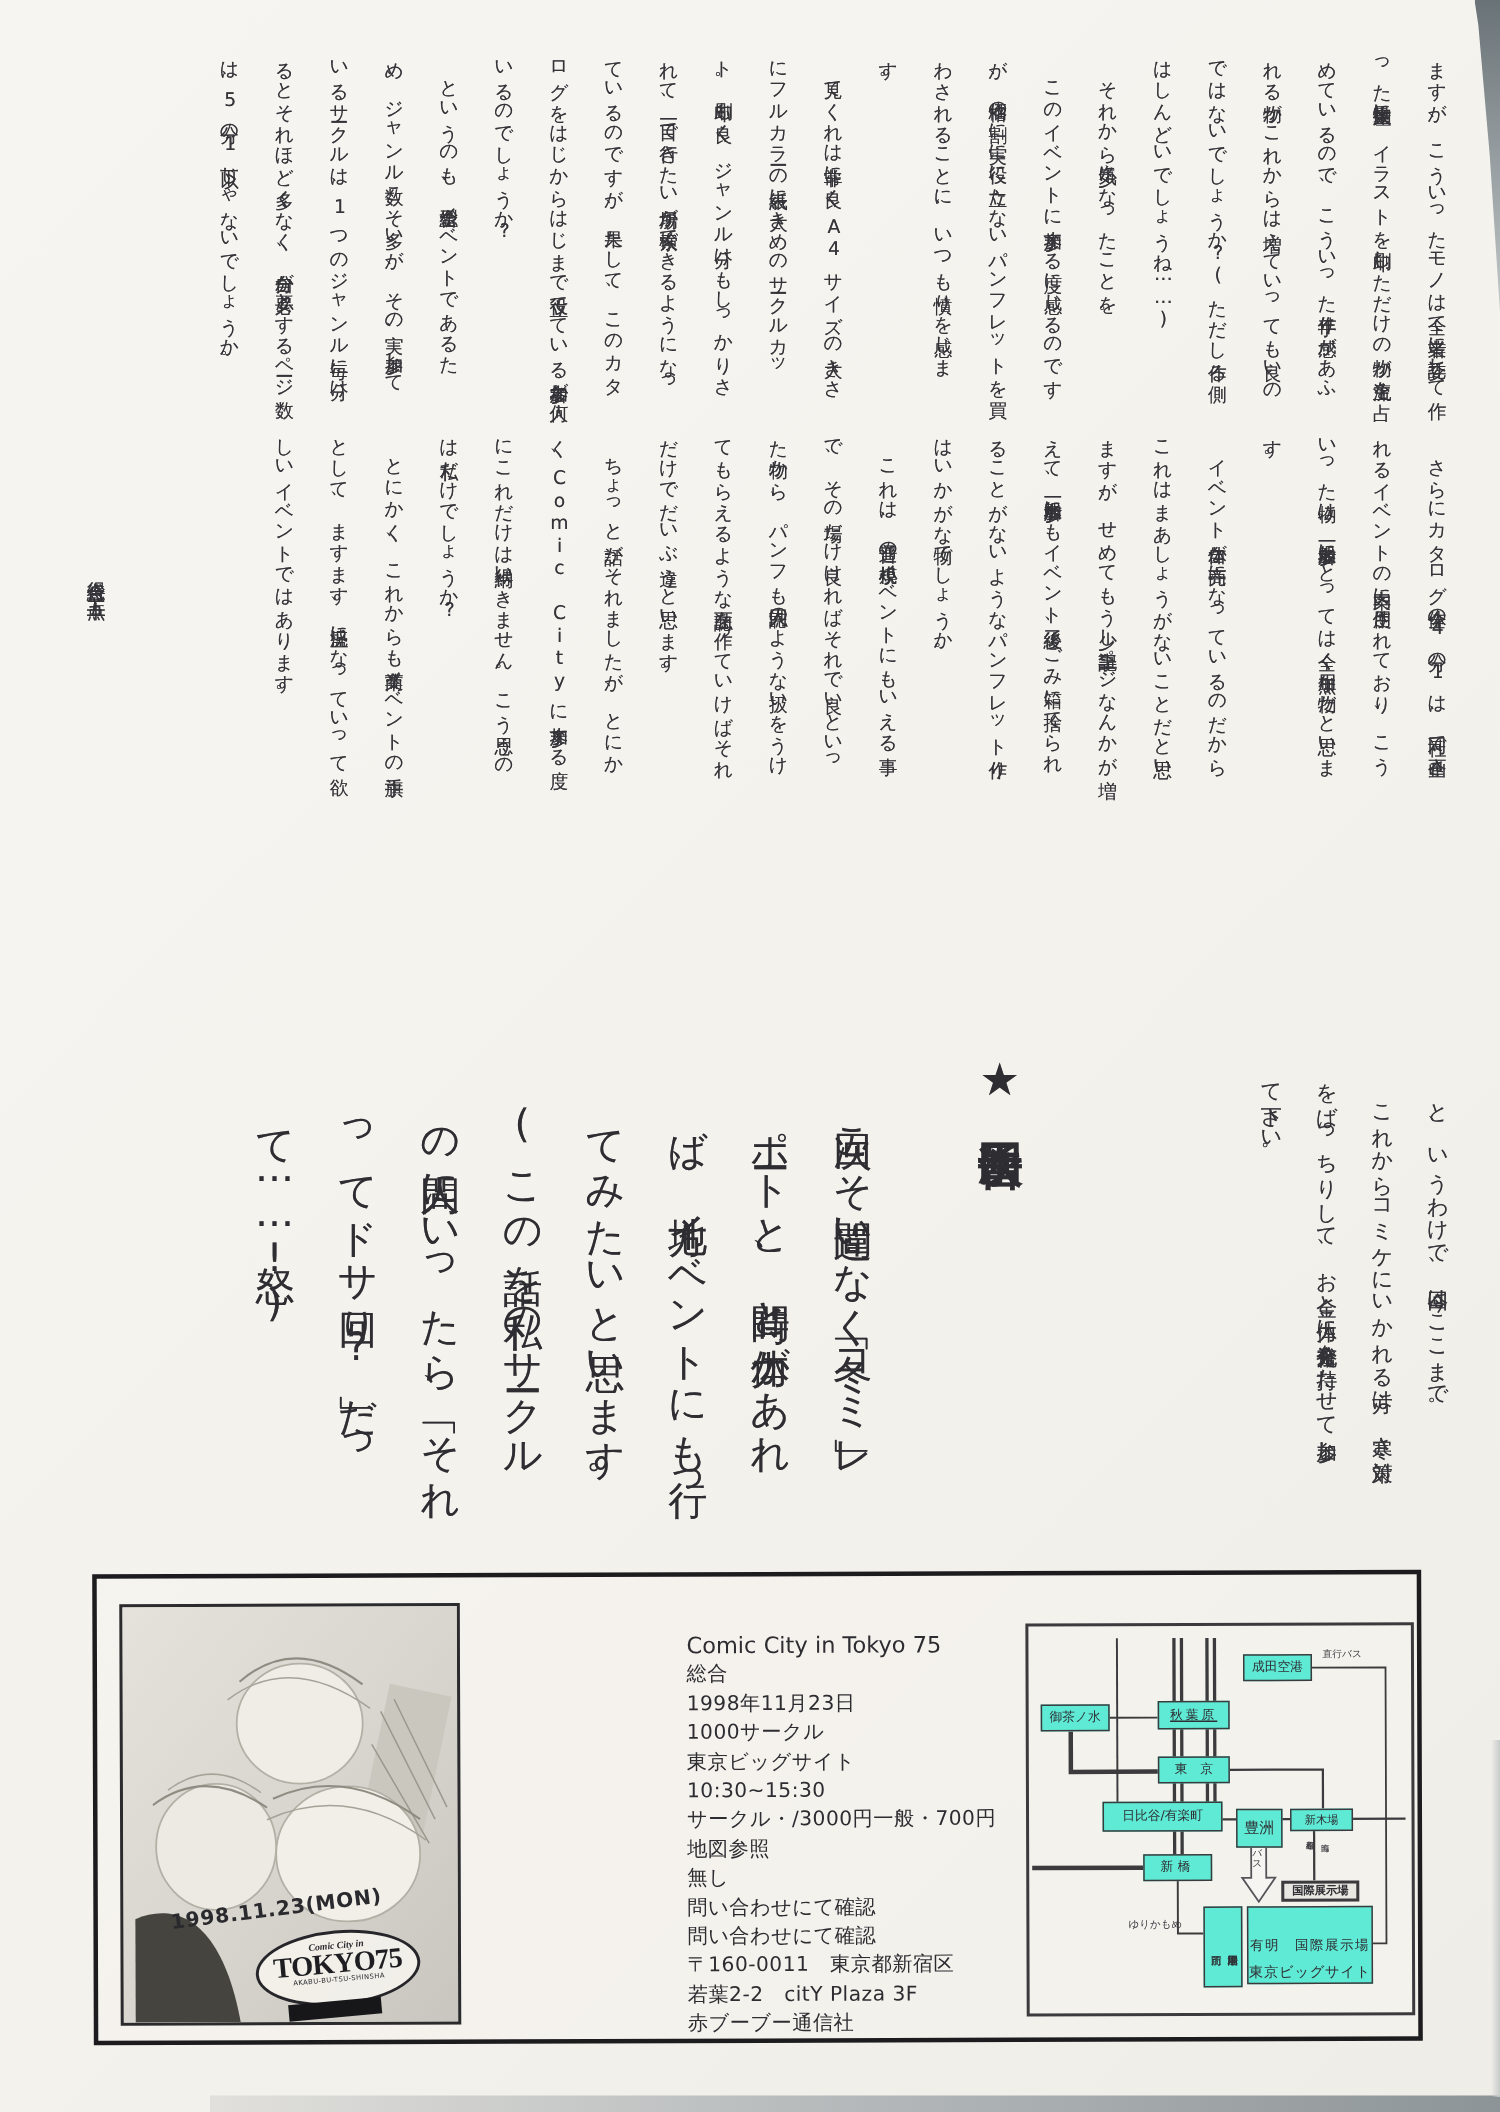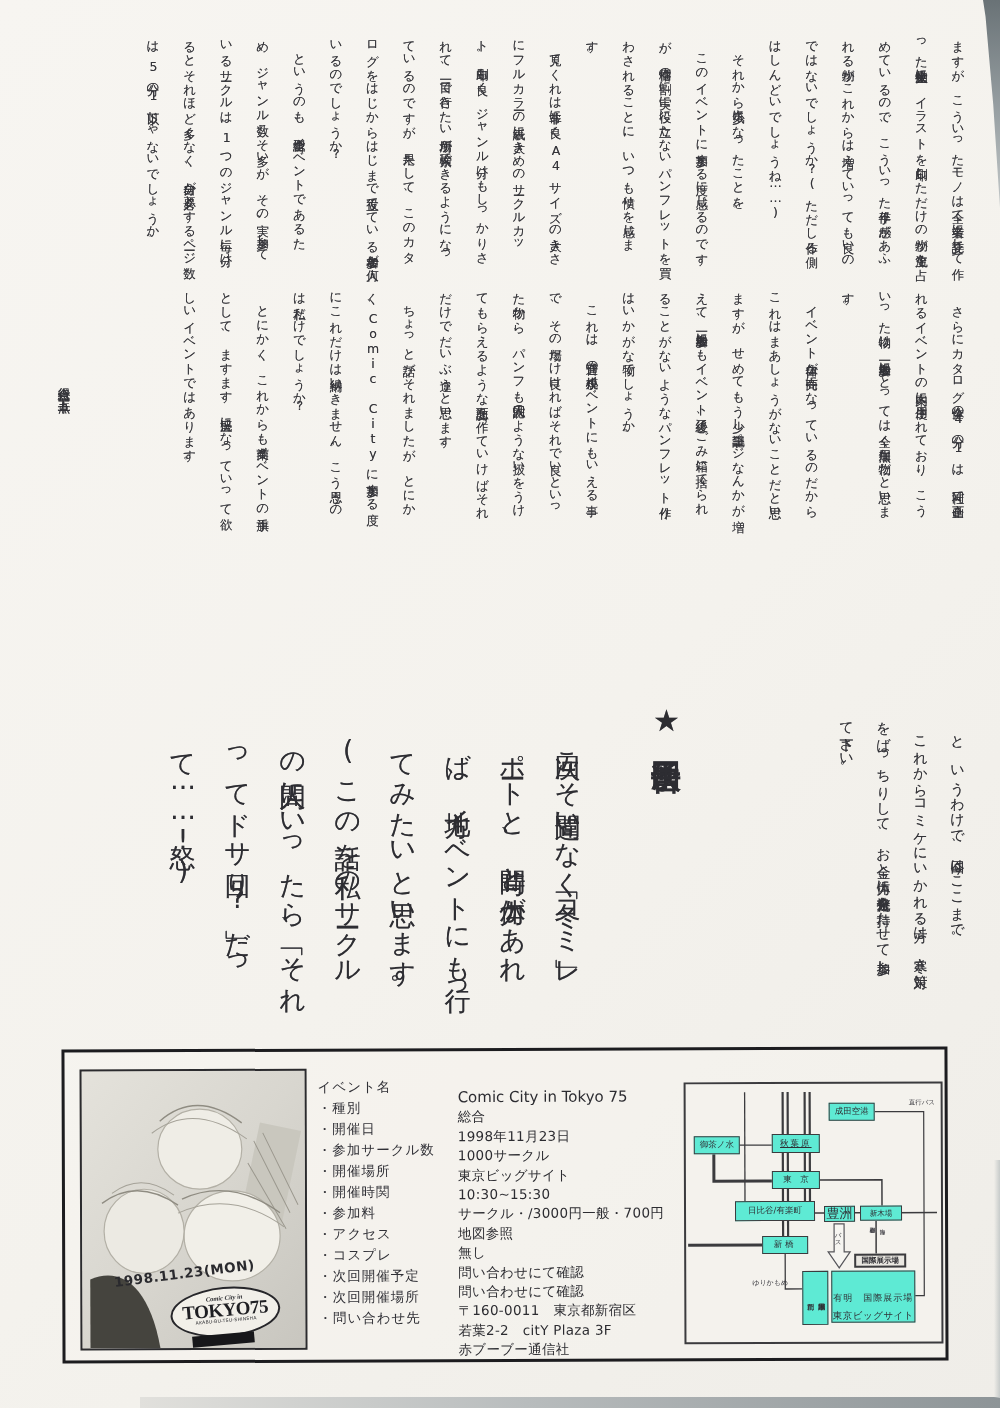--- a/index.html
+++ b/index.html
@@ -120,34 +120,20 @@
       </svg>
       <div class="logo-date">1998.11.23(MON)</div>
       <div class="logo-oval">
         <div class="l1">Comic City in</div>
         <div class="l2">TOKYO75</div>
         <div class="l3">AKABU-BU-TSU-SHINSHA</div>
       </div>
       <div class="logo-bar"></div>
     </div>
 
-    <div class="info-labels">
-      <div>イベント名</div>
-      <div>・種別</div>
-      <div>・開催日</div>
-      <div>・参加サークル数</div>
-      <div>・開催場所</div>
-      <div>・開催時関</div>
-      <div>・参加料</div>
-      <div>・アクセス</div>
-      <div>・コスプレ</div>
-      <div>・次回開催予定</div>
-      <div>・次回開催場所</div>
-      <div>・問い合わせ先</div>
-    </div>
 
     <div class="info-values">
       <div class="latin">Comic City in Tokyo 75</div>
       <div>総合</div>
       <div>1998年11月23日</div>
       <div>1000サークル</div>
       <div>東京ビッグサイト</div>
       <div>10:30~15:30</div>
       <div>サークル・/3000円一般・700円</div>
       <div>地図参照</div>
@@ -173,34 +159,34 @@
         <path d="M99,170 V205 H116" stroke="#3b3b3e" stroke-width="1.3" fill="none"></path>
         <path d="M189,28 H238 V212 H226" stroke="#3b3b3e" stroke-width="1.2" fill="none"></path>
         <path d="M148,140 h10 v28 h6 l-11,16 l-11,-16 h6 z" fill="#f6f5f1" stroke="#55555a" stroke-width="1.2"></path>
       </svg>
 
       <div class="st" style="left:143px;top:19px;width:46px;height:18px;font-size:8.5px;">成田空港</div>
       <div class="st" style="left:8px;top:52px;width:46px;height:18px;font-size:8.5px;">御茶ノ水</div>
       <div class="st" style="left:86px;top:50px;width:48px;height:19px;font-size:8.5px;letter-spacing:2px;text-decoration:underline;">秋葉原</div>
       <div class="st" style="left:86px;top:87px;width:48px;height:18px;font-size:8.5px;text-align:center;">東　京</div>
       <div class="st" style="left:49px;top:117px;width:80px;height:20px;font-size:8.5px;">日比谷/有楽町</div>
-      <div class="st" style="left:138px;top:122px;width:31px;height:16px;font-size:13px;text-align:right;">豊洲</div>
+      <div class="st" style="left:138px;top:122px;width:31px;height:26px;font-size:10px;text-align:right;">豊洲</div>
       <div class="st" style="left:174px;top:122px;width:42px;height:15px;font-size:7.5px;">新木場</div>
       <div class="st" style="left:76px;top:152px;width:46px;height:18px;font-size:8.5px;letter-spacing:3px;">新橋</div>
       <div class="st bold" style="left:168px;top:170px;width:52px;height:14px;font-size:7.5px;">国際展示場</div>
       <div class="st vert" style="left:116px;top:187px;width:26px;height:54px;font-size:7px;">
         <span>国際展示場</span><br>
         <span>正門前</span>
       </div>
       <div class="st big2" style="left:145px;top:187px;width:84px;height:52px;">
         <div style="font-size:9px;letter-spacing:1px;">有明　国際展示場</div>
         <div style="font-size:9.5px;letter-spacing:.5px;">東京ビッグサイト</div>
       </div>
 
-      <div class="ml" style="left:196px;top:15px;font-size:6.5px;margin-left:27px;">直行バス</div>
+      <div class="ml" style="left:196px;top:15px;font-size:6.5px;">直行バス</div>
       <div class="ml" style="left:66px;top:194px;font-size:7px;">ゆりかもめ</div>
       <div class="ml mlv" style="left:147px;top:144px;font-size:6.5px;">バス</div>
       <div class="ml mlv" style="left:194px;top:141px;font-size:5.5px;">臨海</div>
       <div class="ml mlv" style="left:184px;top:139px;font-size:5.5px;">副都心線</div>
     </div>
 
   </div>
 </div>
 
 </body></html>

